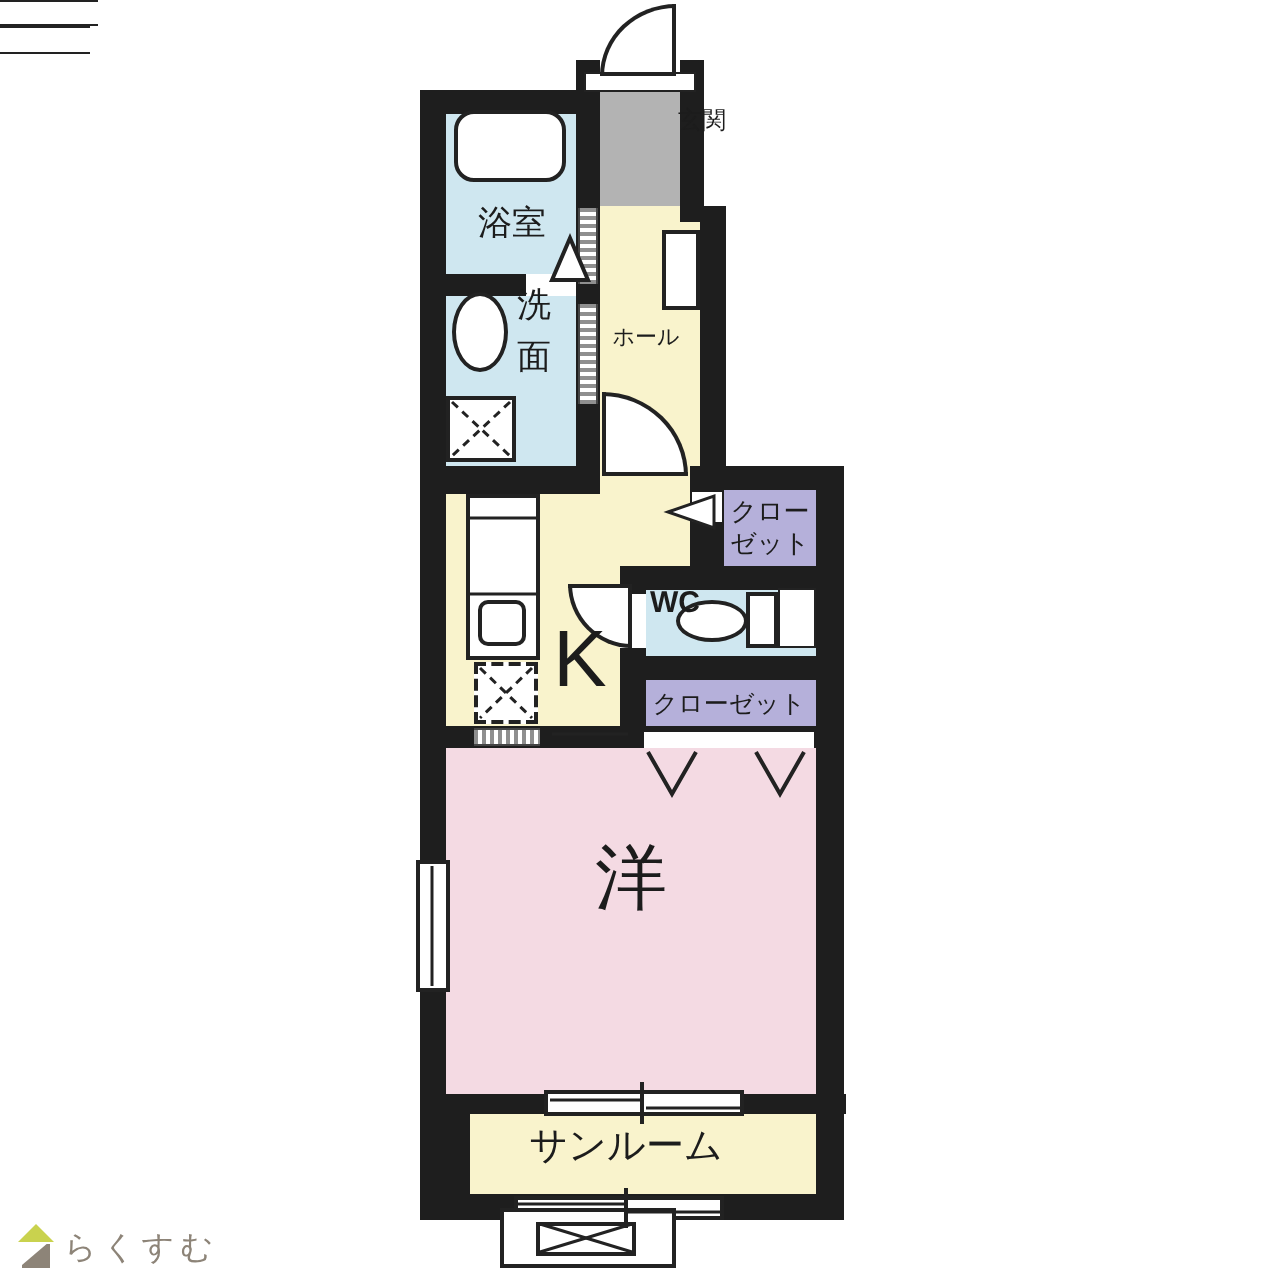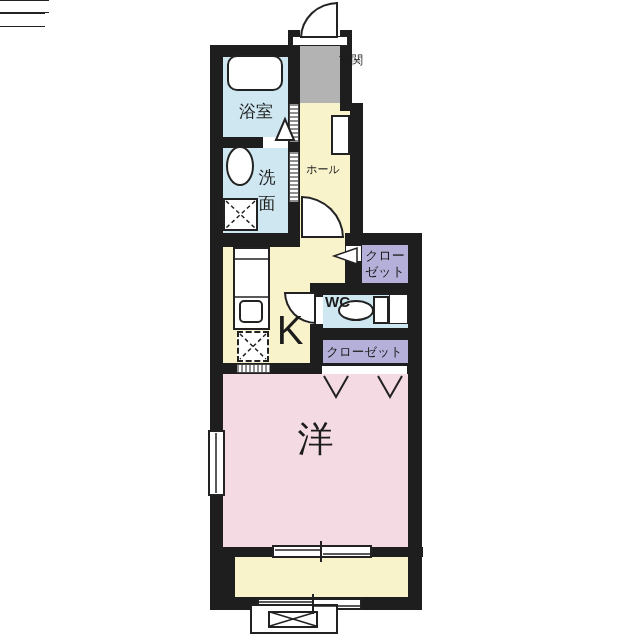--- a/index.html
+++ b/index.html
@@ -129,22 +129,30 @@
       <line x1="259" y1="602" x2="312" y2="602"></line>
         <line x1="314" y1="606" x2="360" y2="606"></line>
       <line x1="313" y1="594" x2="313" y2="614" stroke-width="2"></line>
     </g>
 
     <line x1="276" y1="367" x2="314" y2="367" stroke="#222" stroke-width="1.5"></line>
   </svg>
 
   <div class="lbl" style="left:306px;top:52px;width:24px;font-size:12px;line-height:1.35;margin-left:33px;">玄関</div>
   <div class="lbl" style="left:230px;top:101px;width:52px;font-size:17px;">浴室</div>
-  <div class="lbl" style="left:256px;top:165px;width:22px;font-size:17px;line-height:1.5;">洗面</div>
+  <div class="lbl" style="left:256px;top:140px;width:22px;font-size:17px;line-height:1.5;">洗面</div>
   <div class="lbl" style="left:296px;top:162px;width:54px;font-size:11px;">ホール</div>
   <div class="lbl" style="left:266px;top:310px;width:48px;font-size:40px;line-height:1;">K</div>
   <div class="lbl" style="left:362px;top:248px;width:46px;font-size:13px;line-height:1.25;">クローゼット</div>
   <div class="lbl" style="left:325px;top:293px;width:20px;font-size:15px;line-height:1.15;font-weight:bold;text-align:left;">WC</div>
   <div class="lbl" style="left:322px;top:344px;width:85px;font-size:12.5px;">クローゼット</div>
   <div class="lbl" style="left:293px;top:421px;width:45px;font-size:36px;line-height:1;">洋</div>
+  <div class="lbl" style="left:258px;top:562px;width:110px;font-size:19px;">サンルーム</div>
 
+  <div class="logo" style="left:8px;top:611px;width:110px;height:26px;">
+    <div class="logo-roof" style="left: 1px; top: 1px; width: 18px; height: 9px; background-color: rgb(201, 210, 78);"></div>
+    <div class="logo-body" style="left: 3px; top: 11px; width: 14px; height: 12px; background-color: rgb(141, 132, 120);">
+      <div class="logo-body-light"></div>
+    </div>
+    <div class="logo-text" style="left: 24px; top: 3px; color: rgb(141, 132, 120);">らくすむ</div>
+  </div>
 
 </div>
 
 </body></html>

